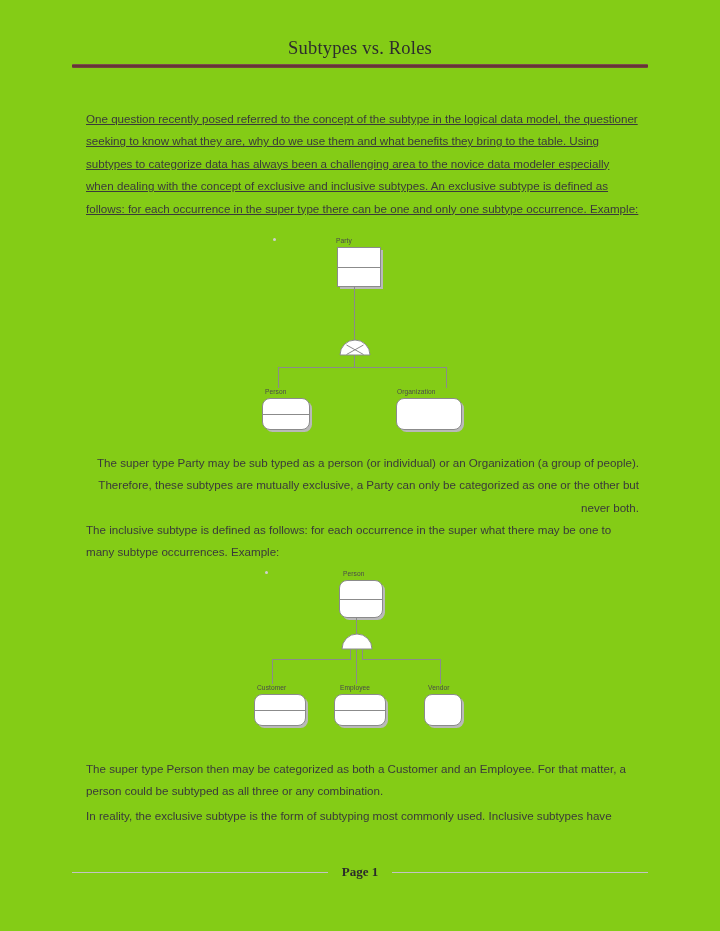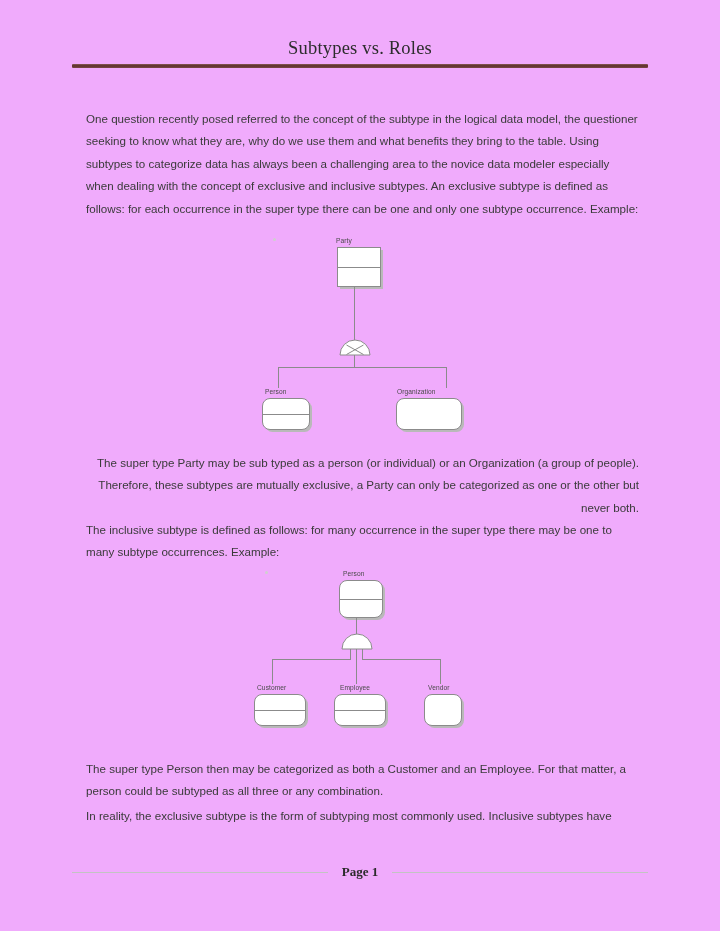--- a/index.html
+++ b/index.html
@@ -12,21 +12,21 @@
     height: 931px;
     position: relative;
     font-family: "Liberation Sans", sans-serif;
     color: #3b3b3b;
     overflow: hidden;
   }
 
   .page {
     position: absolute;
     inset: 0;
-    background: #f0abfc;
+    background: #84cc16;
   }
 
   
   .doc-title {
     position: absolute;
     left: 0;
     right: 0;
     top: 38px;
     text-align: center;
     font-family: "Liberation Serif", serif;
@@ -49,21 +49,21 @@
   .para {
     position: absolute;
     left: 86px;
     width: 553px;
     font-size: 11.6px;
     line-height: 22.4px;
     color: #3a3a3a;
     text-align: left;
     font-family: "Liberation Sans", sans-serif;
   }
-  #para1 { top: 108px; }
+  #para1 { top: 108px; text-decoration: underline; }
   #para2 { top: 452px; text-align: right; }
   #para3 { top: 519px; }
   #para4 { top: 758px; }
   #para5 { top: 805px; }
 
   
   .diagram {
     position: absolute;
     left: 0;
     width: 720px;
@@ -189,21 +189,21 @@
     <div class="ent rounded" style="left:262px; top:170px; width:48px; height:32px;">
       <div class="divider" style="top:15px;"></div>
     </div>
 
     <div class="ent-label" style="left:397px; top:160px;">Organization</div>
     <div class="ent rounded" style="left:396px; top:170px; width:66px; height:32px;"></div>
   </div>
 
   <div class="para" id="para2">The super type Party may be sub typed as a person (or individual) or an Organization (a group of people).  Therefore, these subtypes are mutually exclusive, a Party can only be categorized as one or the other but never both.</div>
 
-  <div class="para" id="para3">The inclusive subtype is defined as follows: for many occurrence in the super type there may be one to many subtype occurrences. Example:</div>
+  <div class="para" id="para3">The inclusive subtype is defined as follows: for each occurrence in the super what there may be one to many subtype occurrences. Example:</div>
 
   <div class="diagram" id="diagram2">
 
     <div class="speck" style="left:265px; top:8px;"></div>
 
     <div class="ent-label" style="left:343px; top:7px;">Person</div>
     <div class="ent rounded" style="left:339px; top:17px; width:44px; height:38px;">
       <div class="divider" style="top:18px;"></div>
     </div>
 

